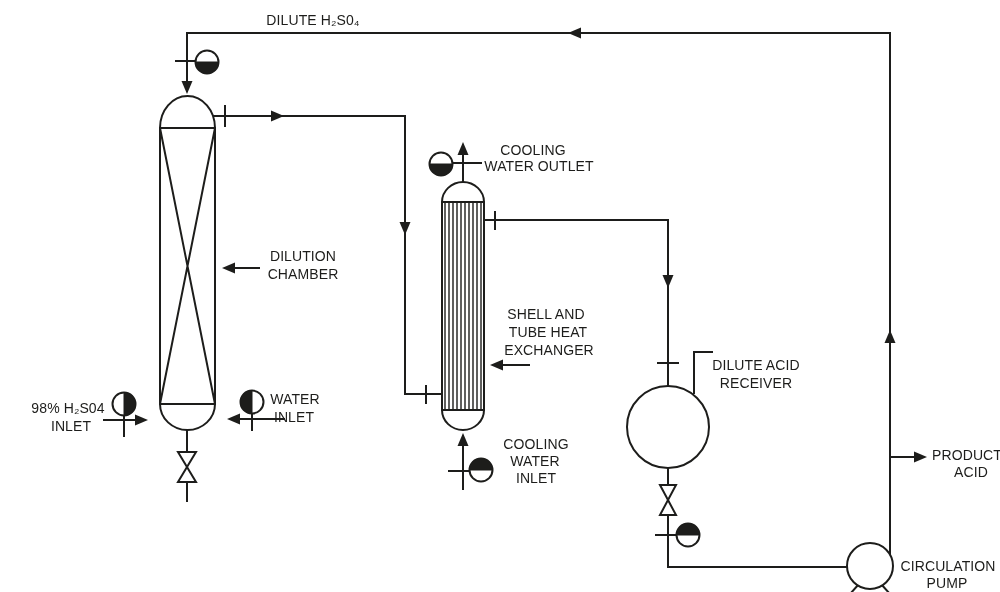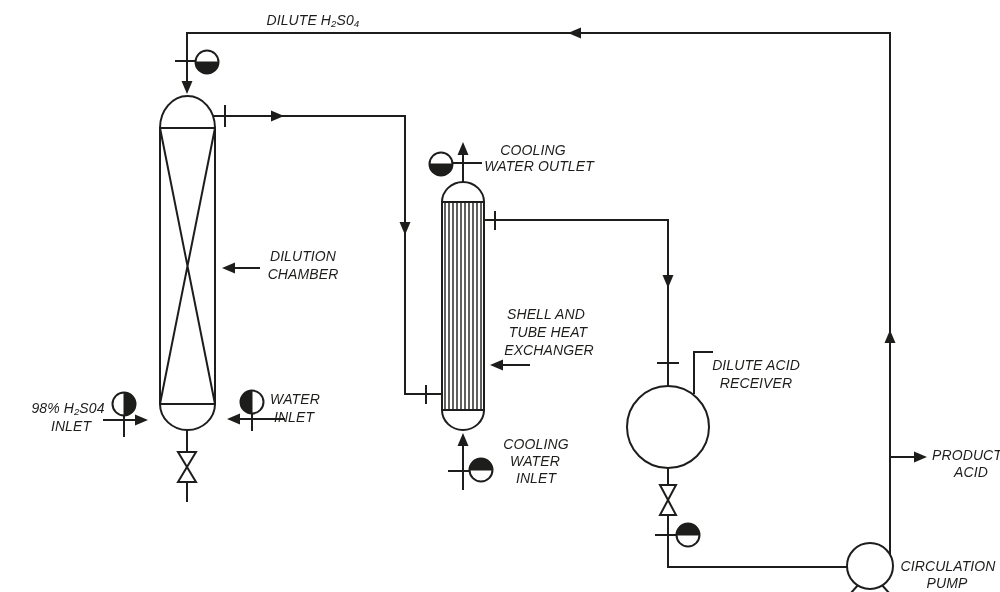--- a/index.html
+++ b/index.html
@@ -7,21 +7,20 @@
     padding: 0;
     background: #ffffff;
   }
   .stage {
     position: relative;
     width: 1000px;
     height: 592px;
     background: #ffffff;
     overflow: hidden;
     font-family: "Liberation Sans", "DejaVu Sans", sans-serif;
-    font-style: italic;
   }
   svg { display: block; }
   .pipe, .eqline, .tick {
     fill: none;
     stroke: #1d1d1b;
     stroke-width: 2;
   }
   .eqfill {
     fill: #ffffff;
     stroke: #1d1d1b;

